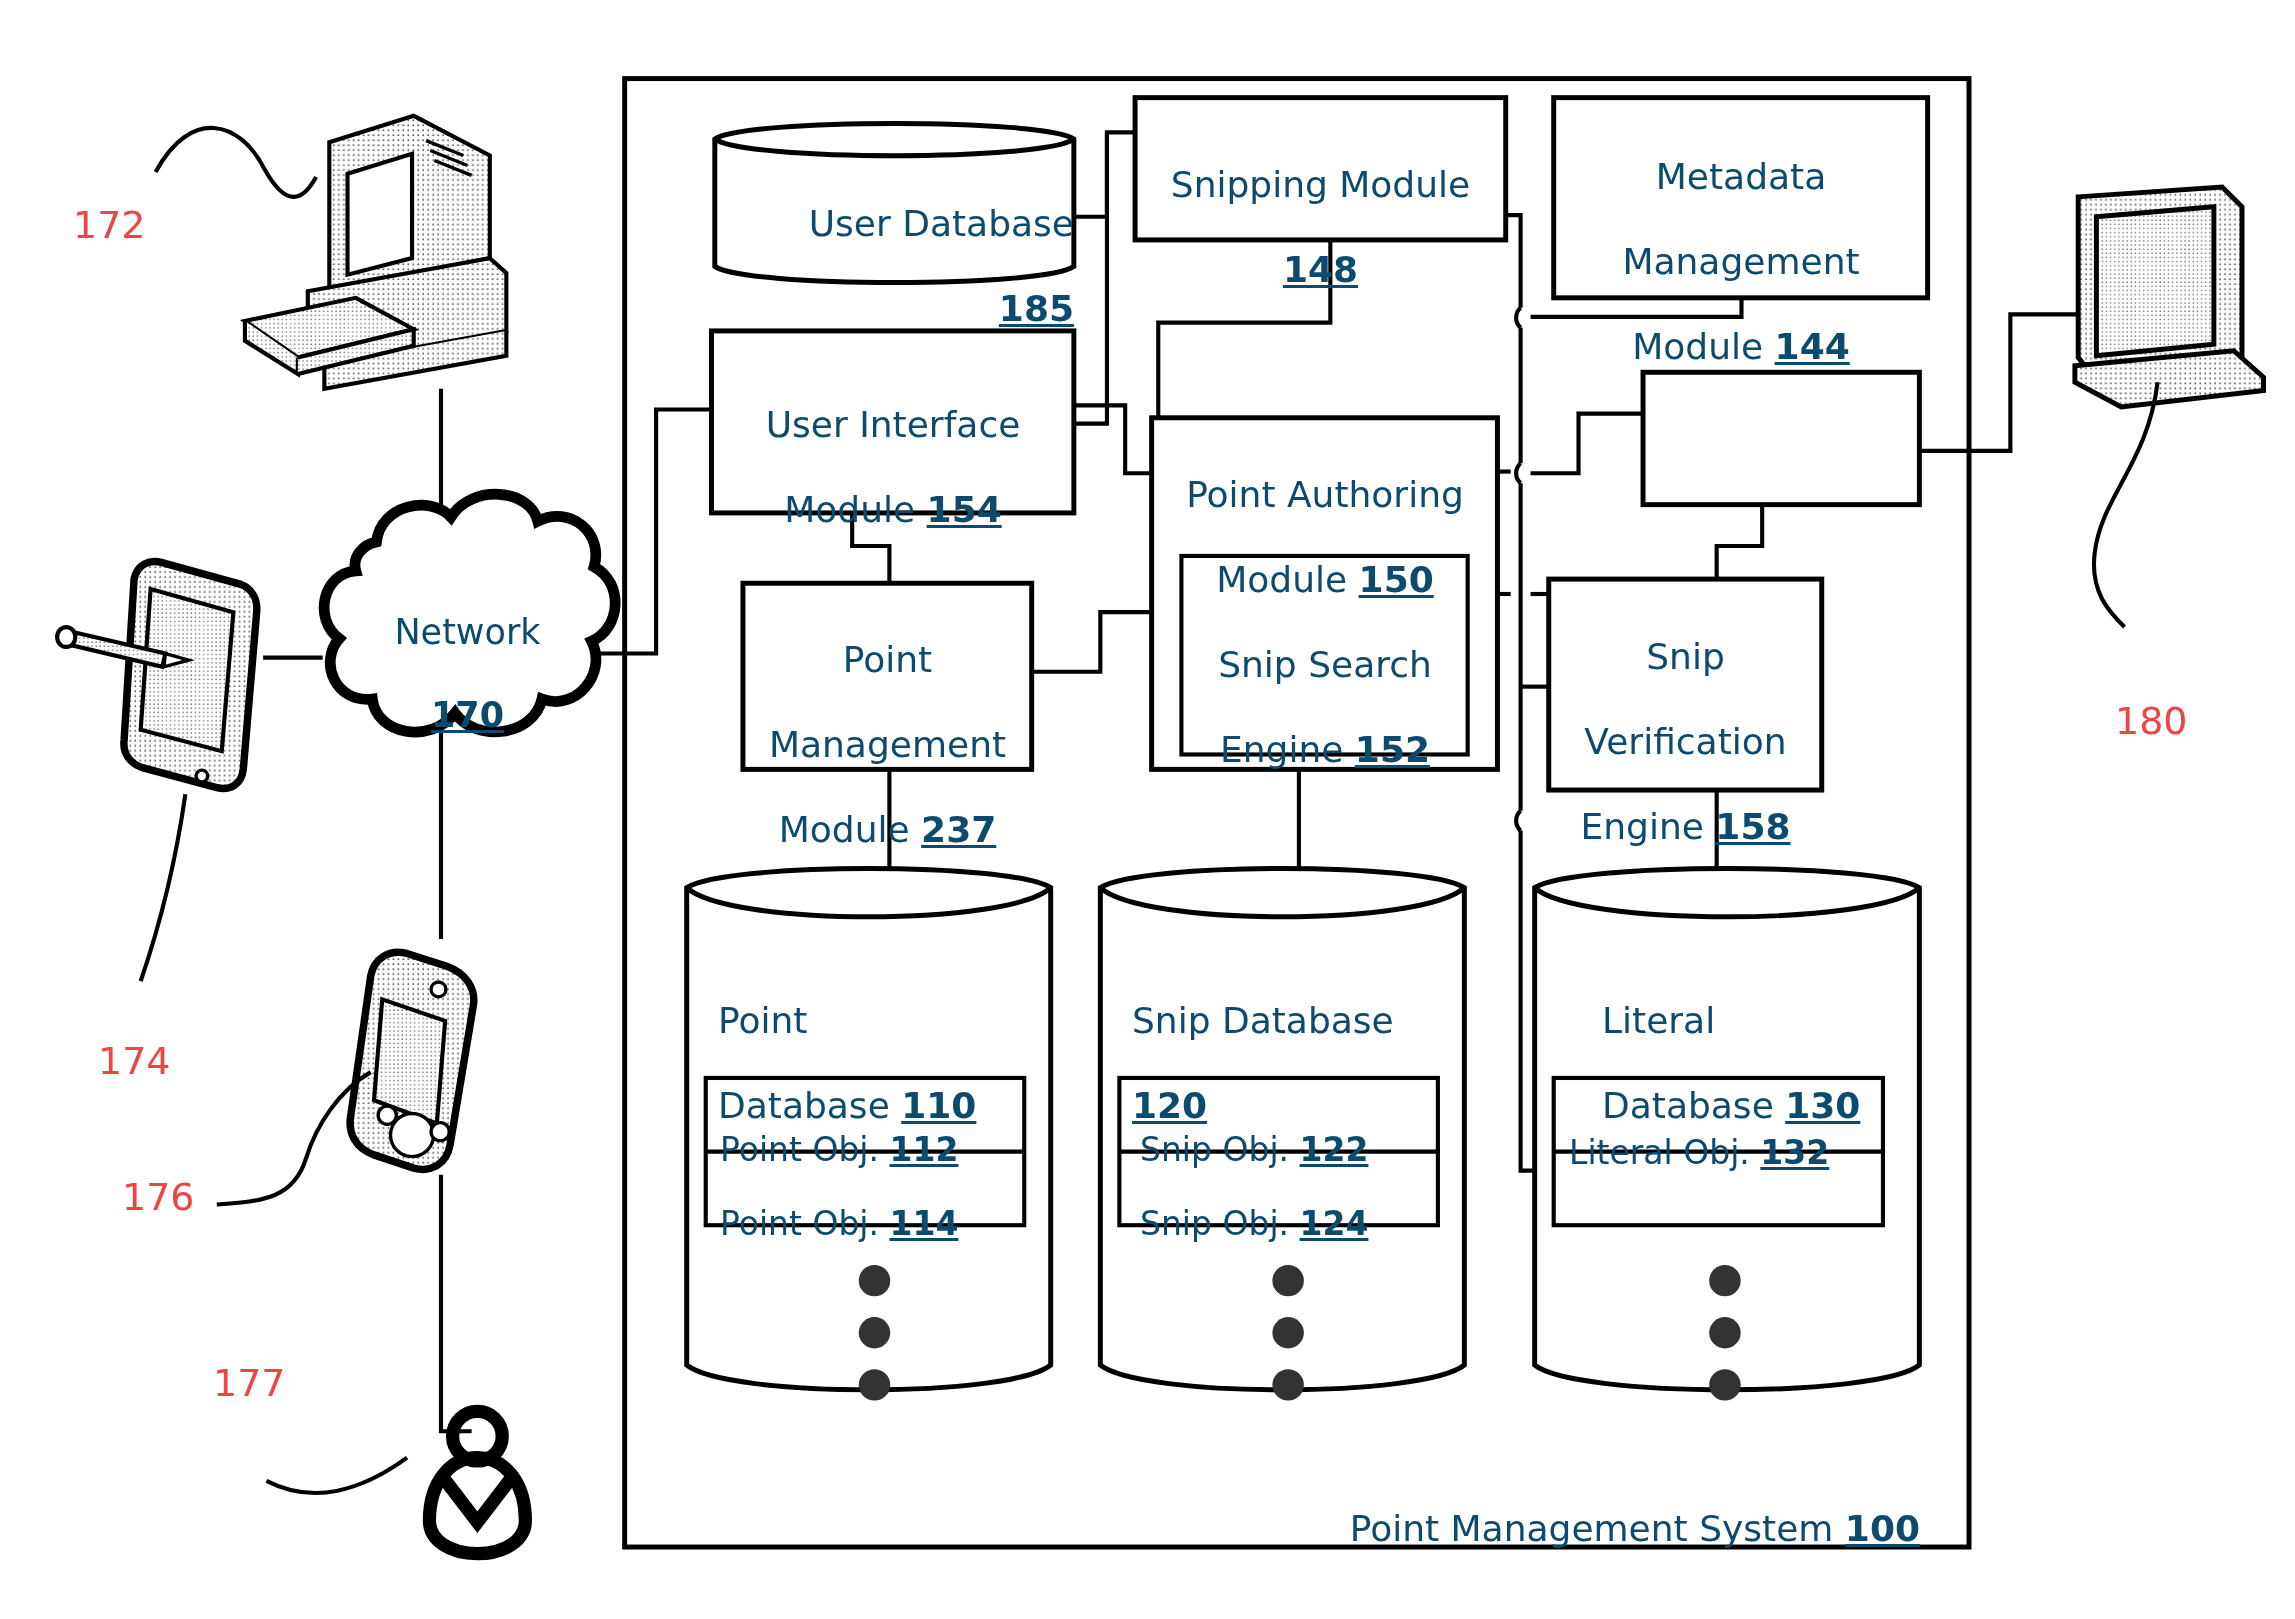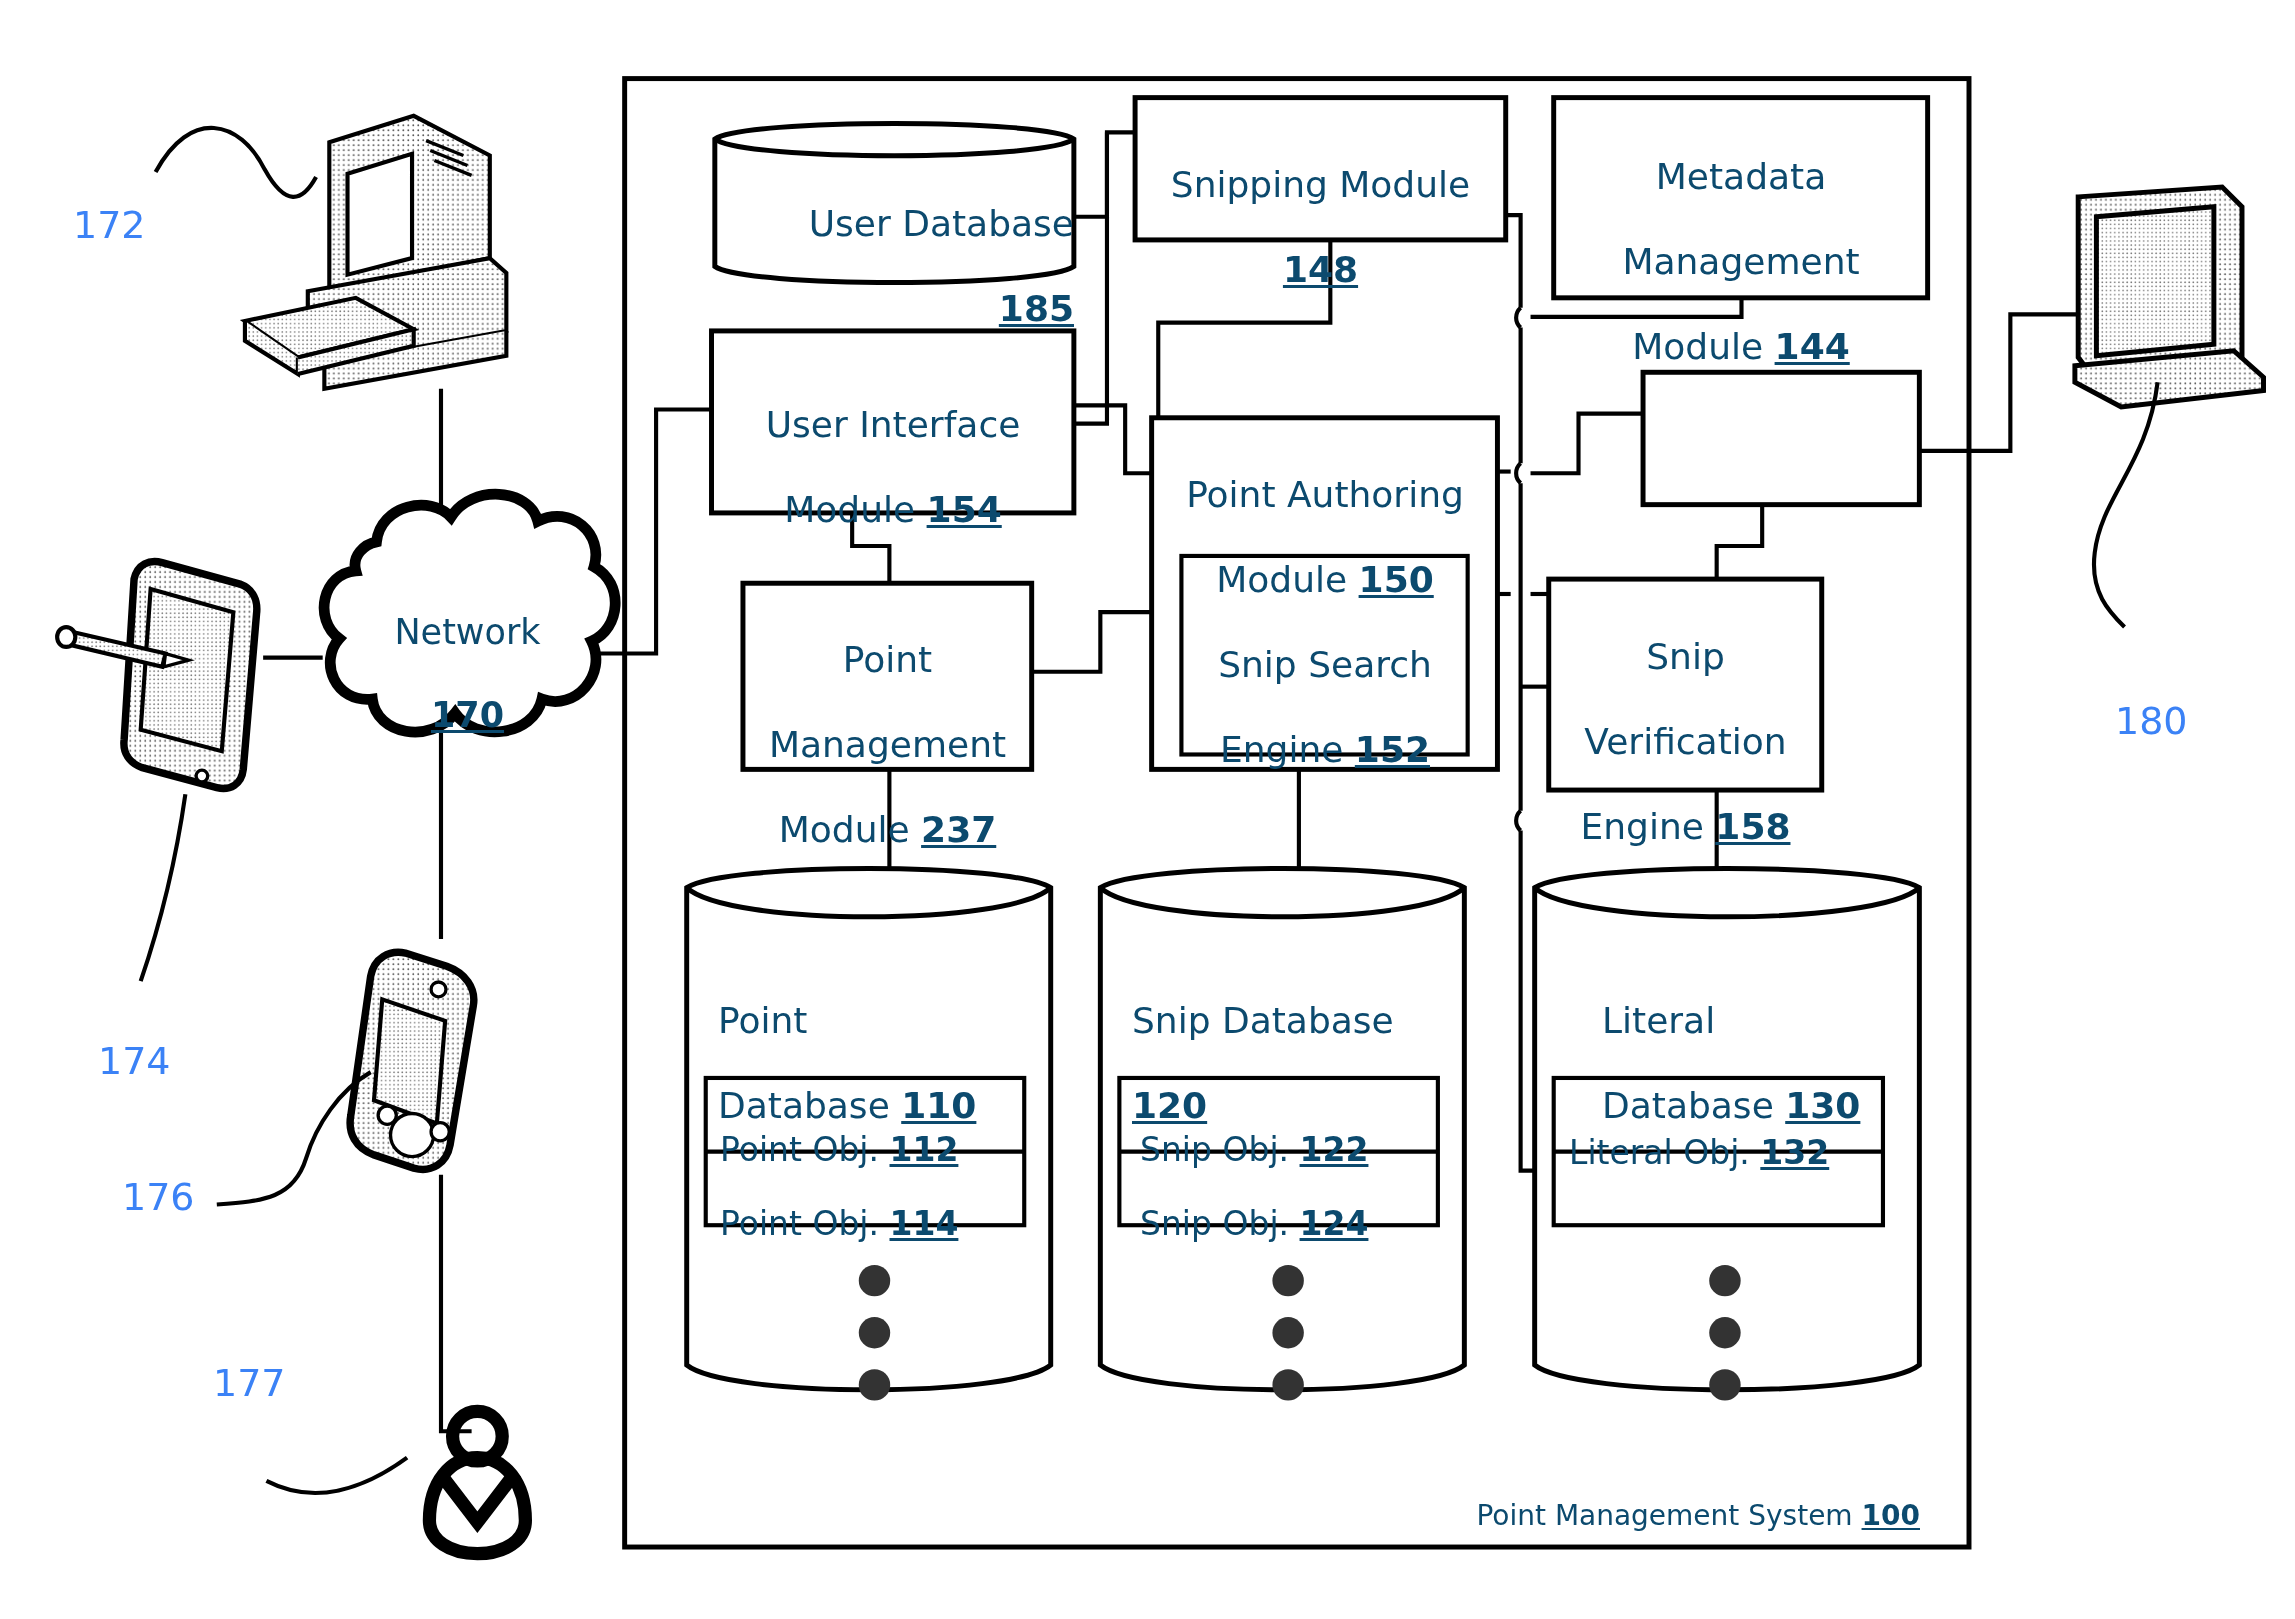--- a/index.html
+++ b/index.html
@@ -35,26 +35,26 @@
   }
   .ref {
     text-decoration: underline;
     text-underline-offset: 2.5px;
     font-weight: 700;
   }
   .reftag {
     position: absolute;
     font-family: "DejaVu Sans", sans-serif;
     font-size: 38px;
-    color: #3b82f6;
+    color: #ef4444;
   }
   .boxtext { font-size: 36px; }
   .dbtext  { font-size: 36px; }
   .objtext { font-size: 33px; }
-  .systext { font-size: 28px; }
+  .systext { font-size: 36px; }
   .nettext { font-size: 35px; }
 </style>
 </head>
 <body>
 
 <div id="stage">
 
   <svg class="layer" viewBox="0 0 2774 1957">
     <defs>
       <pattern id="dots" width="6" height="6" patternUnits="userSpaceOnUse">

